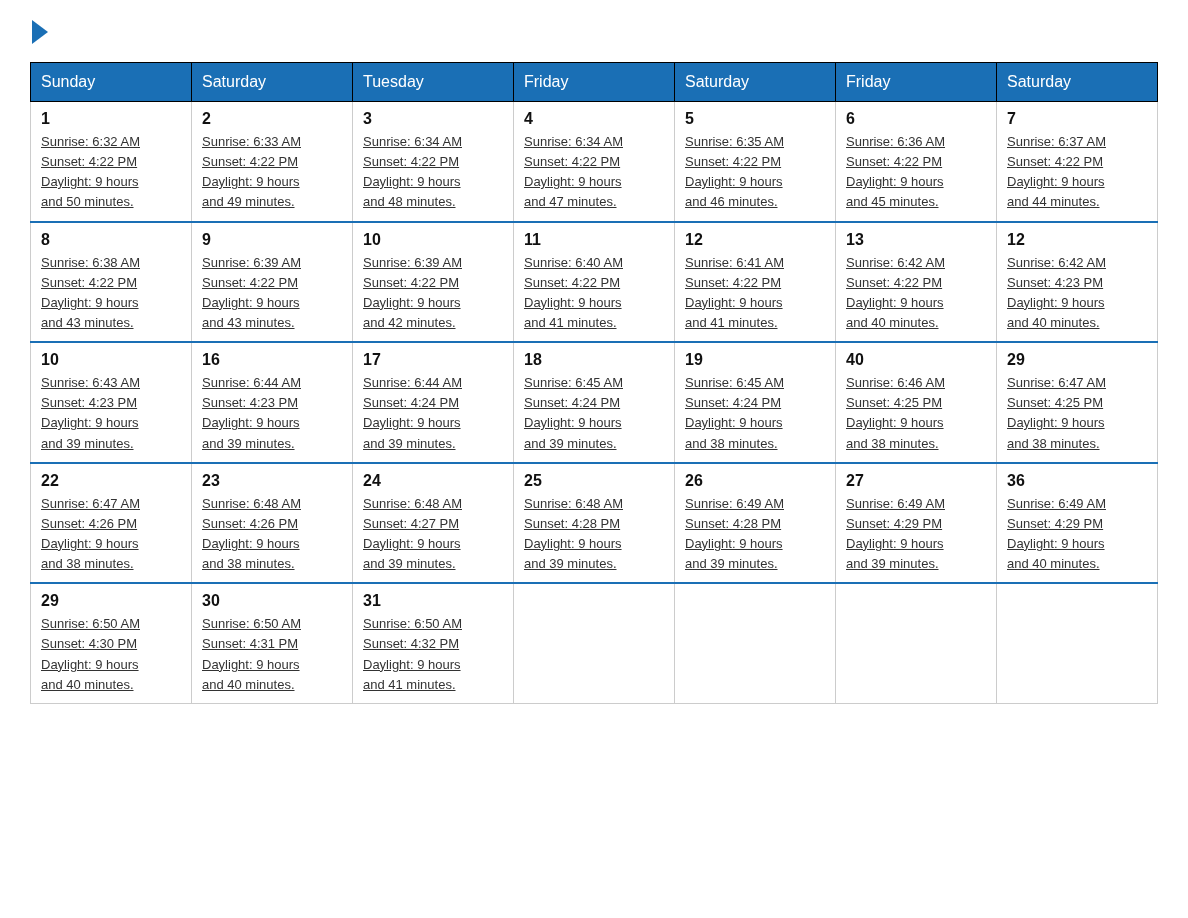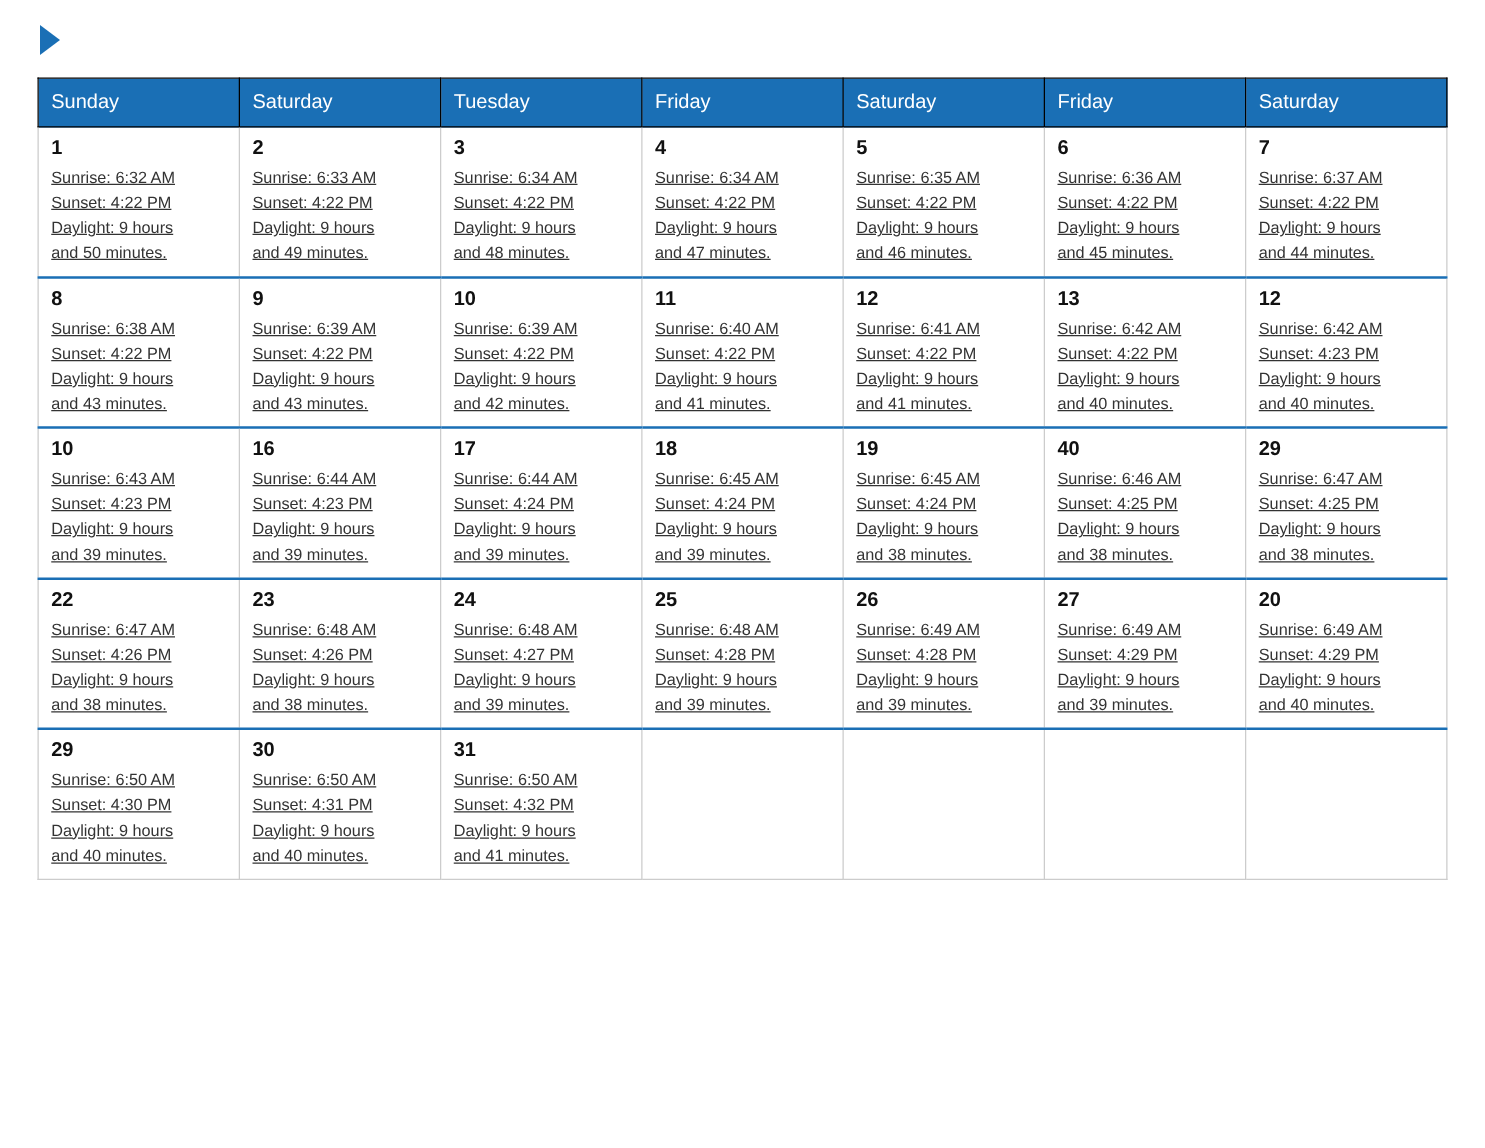--- a/index.html
+++ b/index.html
@@ -239,21 +239,21 @@
         </td>
         <td>
           <div class="day-num">26</div>
           <div class="day-info">Sunrise: 6:49 AM<br>Sunset: 4:28 PM<br>Daylight: 9 hours<br>and 39 minutes.</div>
         </td>
         <td>
           <div class="day-num">27</div>
           <div class="day-info">Sunrise: 6:49 AM<br>Sunset: 4:29 PM<br>Daylight: 9 hours<br>and 39 minutes.</div>
         </td>
         <td>
-          <div class="day-num">20</div>
+          <div class="day-num">36</div>
           <div class="day-info">Sunrise: 6:49 AM<br>Sunset: 4:29 PM<br>Daylight: 9 hours<br>and 40 minutes.</div>
         </td>
       </tr>
       <tr>
         <td>
           <div class="day-num">29</div>
           <div class="day-info">Sunrise: 6:50 AM<br>Sunset: 4:30 PM<br>Daylight: 9 hours<br>and 40 minutes.</div>
         </td>
         <td>
           <div class="day-num">30</div>

